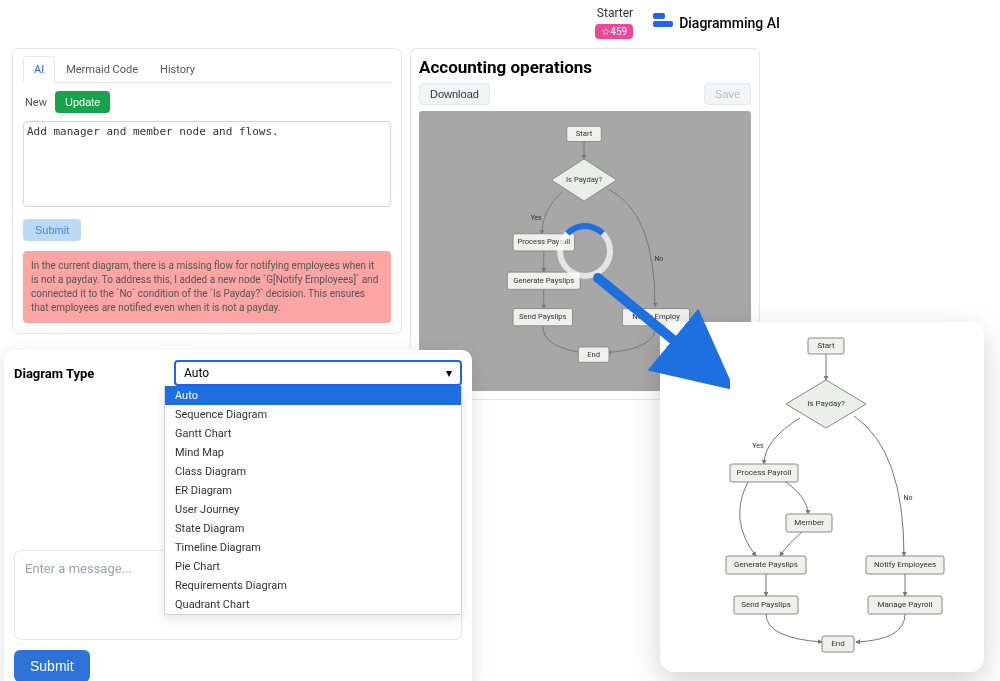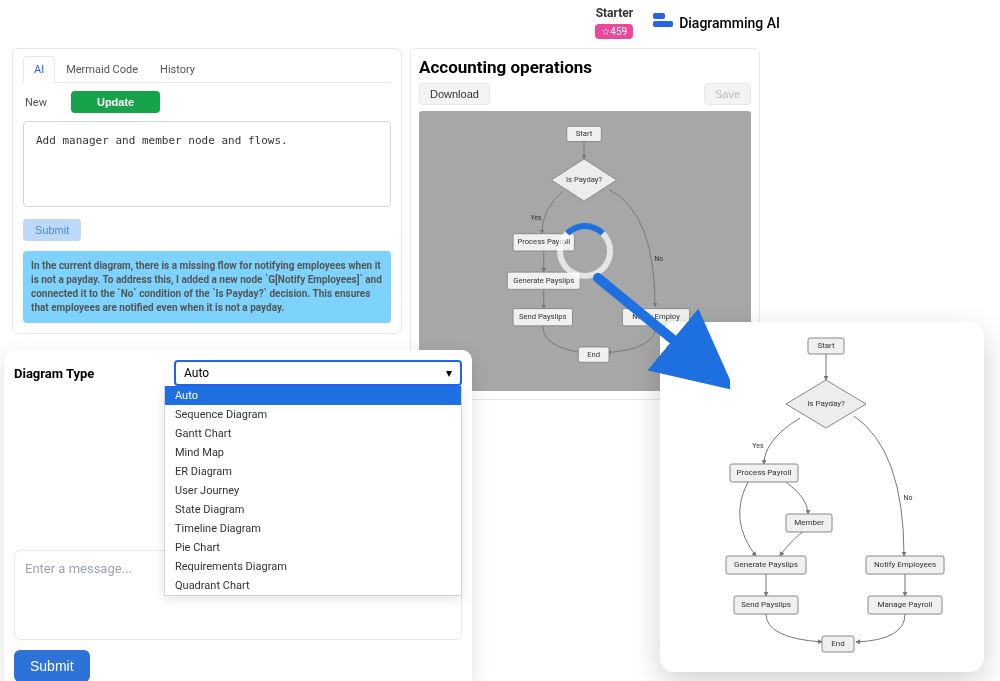--- a/index.html
+++ b/index.html
@@ -14,21 +14,21 @@
   
   .header {
     position: absolute;
     top: 6px;
     right: 220px;
     display: flex;
     align-items: center;
     gap: 20px;
   }
   .starter-block { text-align: right; }
-  .starter-label { font-size: 12px; font-weight: 700; color: #333; }
+  .starter-label { font-size: 12px; font-weight: 400; color: #333; }
   .starter-badge {
     background: #ec4899;
     color: #fff;
     font-size: 10px;
     padding: 2px 6px;
     border-radius: 4px;
     display: inline-block;
     margin-top: 2px;
   }
   .brand { display: flex; align-items: center; gap: 6px; }
@@ -63,45 +63,44 @@
     position: relative;
     top: 1px;
   }
   .tab.active {
     color: #2563eb;
     border-color: #e5e7eb;
     border-bottom: 1px solid #fff;
     border-radius: 4px 4px 0 0;
     background: #fff;
   }
-  .sub-actions { display:flex; align-items:center; gap:24px; padding: 8px 2px; }
+  .sub-actions { display:flex; align-items:center; gap:8px; padding: 8px 2px; }
   .sub-new { font-size: 11px; color: #555; }
   .sub-update {
     background: #16a34a; color: #fff; border: none;
-    font-size: 11px; padding: 5px 26px; border-radius: 4px; cursor:pointer;font-weight:bold;
+    font-size: 11px; padding: 5px 10px; border-radius: 4px; cursor:pointer;
   }
   .instruction-area {
     width: 100%; height: 86px; resize: none;
     border: 1px solid #d1d5db; border-radius: 4px;
-    font-size: 11px; padding: 12px; color: #333;
+    font-size: 11px; padding: 3px; color: #333;
   }
   .submit-small {
     margin-top: 8px;
     background: #bcd9f7; color: #4b8bd6; border: none;
     font-size: 11px; padding: 5px 12px; border-radius: 4px; cursor:pointer;
   }
   .ai-response {
     margin-top: 10px;
-    background: #7dd3fc;
+    background: #fca5a5;
     border-radius: 4px;
     padding: 8px;
     font-size: 10px;
     line-height: 1.4;
     color: #555;
-    font-weight: bold;
   }
 
   
   .dtype-wrap {
     position: absolute;
     top: 350px;
     left: 4px;
     width: 468px;
     background: #fff;
     border-radius: 10px;
@@ -235,20 +234,21 @@
     <div class="dtype-select">
       <span>Auto</span>
       <span>▾</span>
     </div>
   </div>
   <div class="dtype-dropdown">
     <div class="opt hl">Auto</div>
     <div class="opt">Sequence Diagram</div>
     <div class="opt">Gantt Chart</div>
     <div class="opt">Mind Map</div>
+    <div class="opt">Class Diagram</div>
     <div class="opt">ER Diagram</div>
     <div class="opt">User Journey</div>
     <div class="opt">State Diagram</div>
     <div class="opt">Timeline Diagram</div>
     <div class="opt">Pie Chart</div>
     <div class="opt">Requirements Diagram</div>
     <div class="opt">Quadrant Chart</div>
   </div>
   <div class="msg-box">Enter a message...</div>
   <button class="submit-big">Submit</button>

